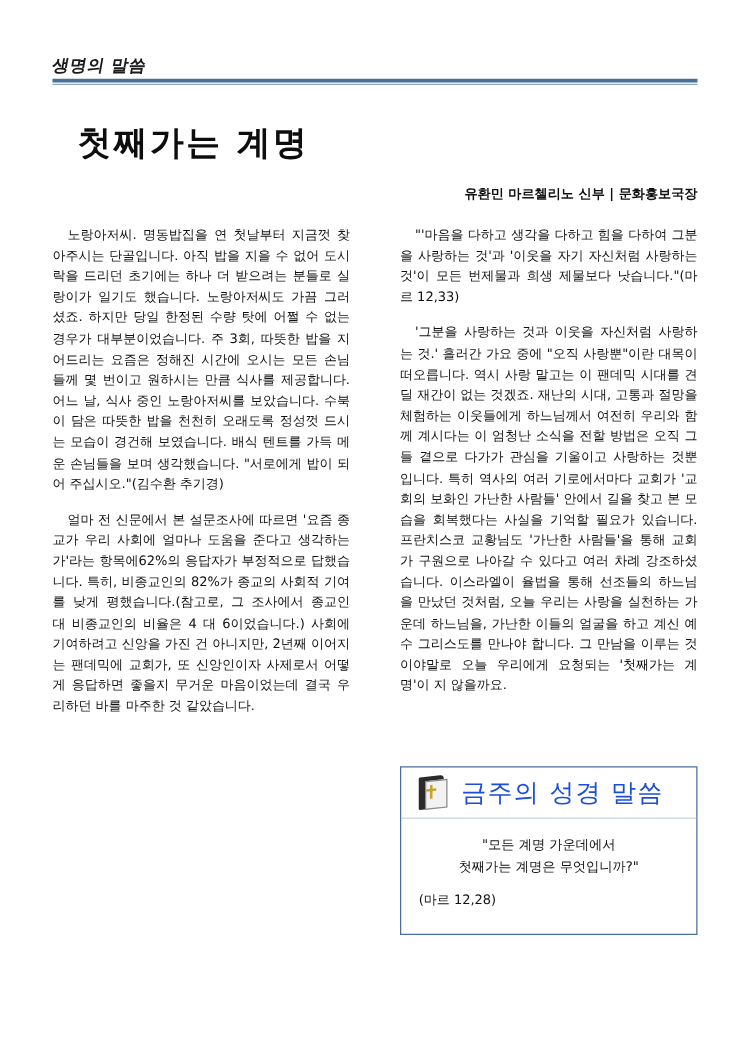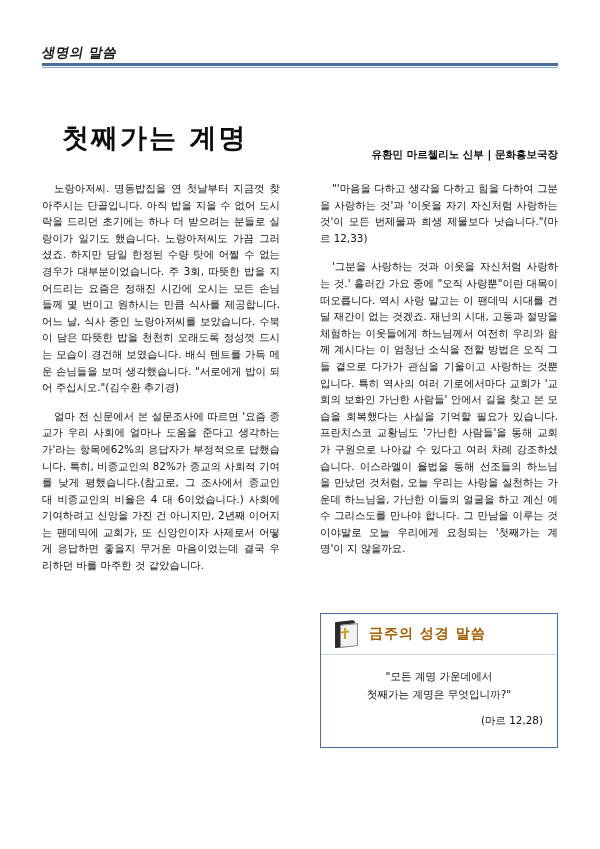--- a/index.html
+++ b/index.html
@@ -58,21 +58,20 @@
   
   .headline {
     position: absolute;
     left: 62px;
     top: 96px;
     font-family: "DejaVu Serif", serif;
     font-size: 27px;
     font-weight: bold;
     letter-spacing: 2px;
     color: #0d0d0d;
-    margin-top: 24px;
   }
   
   .byline {
     position: absolute;
     right: 42px;
     top: 148px;
     font-family: "DejaVu Sans", sans-serif;
     font-size: 10.5px;
     font-weight: bold;
     color: #111;
@@ -154,36 +153,36 @@
     position: absolute;
     left: 8px;
     top: 11px;
     width: 8px;
     height: 2px;
     background: #c9a227;
     transform: skewY(-6deg);
   }
   .scripture-title {
     font-family: "DejaVu Sans", sans-serif;
-    font-size: 14px;
-    font-weight: bold;
-    color: #a16207;
+    font-size: 20px;
+    font-weight: normal;
+    color: #1d4ed8;
     letter-spacing: 1px;
   }
   .scripture-body {
     padding: 12px 14px 0 14px;
     text-align: center;
     font-family: "DejaVu Sans", sans-serif;
     font-size: 10.6px;
     line-height: 18px;
     color: #111;
   }
   .scripture-ref {
     margin-top: 8px;
-    text-align: right;
+    text-align: left;
     font-family: "DejaVu Sans", sans-serif;
     font-size: 10.4px;
     color: #111;
   }
 </style>
 </head>
 <body>
 
 <div class="page">
 

